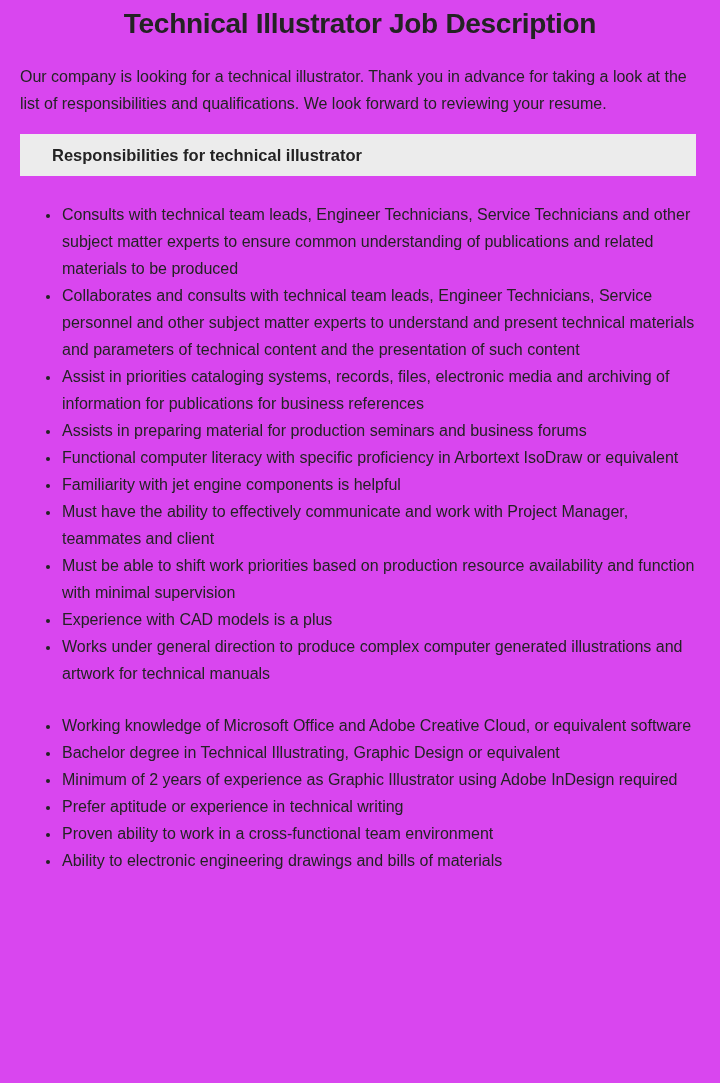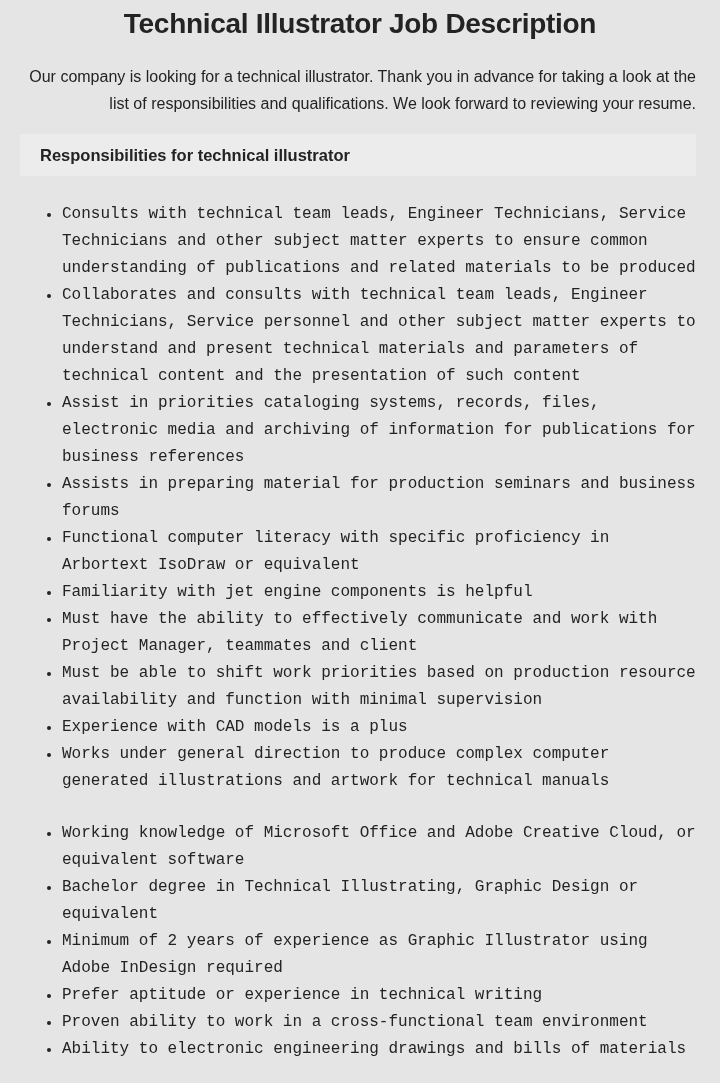--- a/index.html
+++ b/index.html
@@ -4,62 +4,60 @@
 <style>
   html, body {
     margin: 0;
     padding: 0;
     background: #ffffff;
   }
   .page {
     width: 720px;
     height: 1083px;
     box-sizing: border-box;
-    background: #e5e5e5;
+    background: #d946ef;
     font-family: "Liberation Sans", sans-serif;
     color: var(--text, #232323);
     overflow: hidden;
   }
   .title {
     margin: 0;
     padding: 7px 10px 0 10px;
     text-align: center;
     font-size: 28px;
     line-height: 34px;
     font-weight: bold;
     letter-spacing: -0.3px;
     color: var(--text, #232323);
   }
   .intro {
     margin: 22px 24px 0 20px;
     font-size: 16px;
     line-height: 27px;
-    text-align: right;
   }
   .section-header {
     margin: 17px 24px 0 20px;
     height: 42px;
     background: var(--section_header_bg, #ececec);
     display: flex;
     align-items: center;
-    padding-left: 20px;
+    padding-left: 32px;
     box-sizing: border-box;
   }
   .section-header .label {
     margin: 0;
     font-size: 16.5px;
     font-weight: bold;
     color: var(--text, #232323);
   }
   ul.item-list {
     margin: 25px 24px 0 20px;
     padding: 0 0 0 41px;
     font-size: 16px;
     line-height: 27px;
-    font-family: Liberation Mono, monospace;
   }
   ul.item-list li {
     padding-left: 1px;
   }
   ul.item-list li::marker {
     font-size: 13px;
   }
 </style>
 </head>
 <body>

